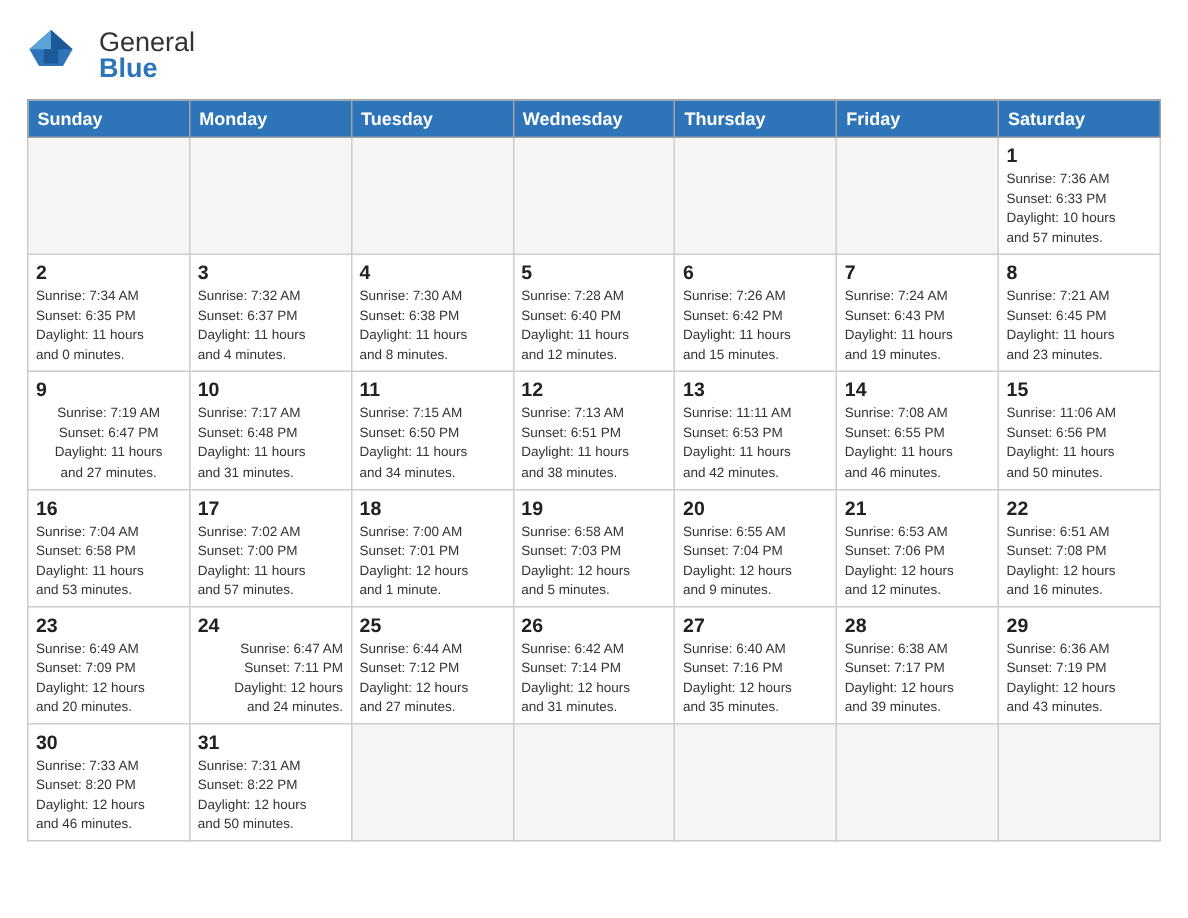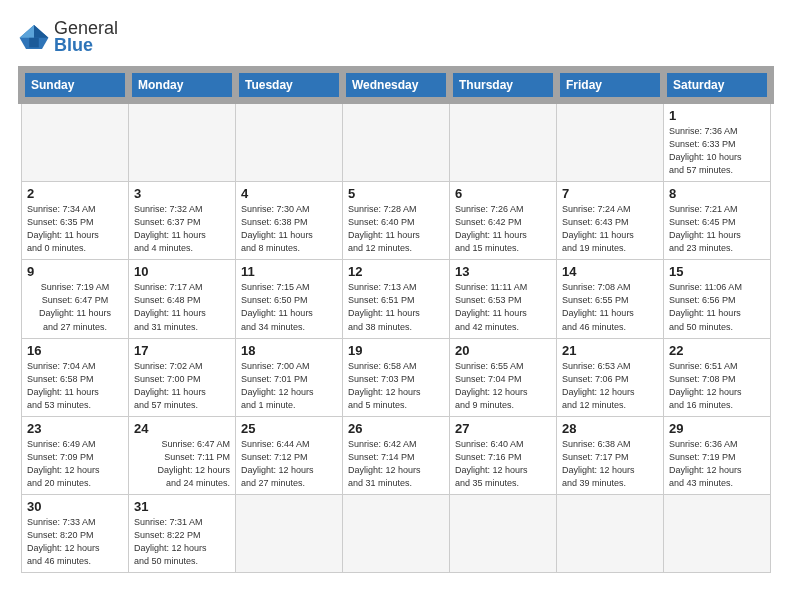--- a/index.html
+++ b/index.html
@@ -17,22 +17,21 @@
       padding: 18px 18px 10px 18px;
     }
     .header {
       display: flex;
       justify-content: space-between;
       align-items: flex-start;
       margin-bottom: 10px;
     }
     .logo {
       display: flex;
-      align-items: center;
-      gap: 4px;
+      gap: 16px;
     }
     .logo-icon {
       width: 32px;
       height: 28px;
     }
     .title-block {
       text-align: right;
     }
     .calendar-title {
       font-size: 36px;
@@ -49,21 +48,21 @@
       border: 1px solid #ccc;
       font-size: 9.5px;
     }
     .calendar th {
       background-color: #2e74b8;
       color: #fff;
       text-align: left;
       padding: 5px 6px;
       font-size: 12px;
       font-weight: bold;
-      border: 7px solid #a3a3a3;
+      border: 1px solid #a3a3a3;
     }
     .calendar td {
       vertical-align: top;
       border: 1px solid #ccc;
       padding: 4px 5px;
       width: calc(100% / 7);
       min-height: 70px;
       height: 70px;
       background: #fff;
     }

